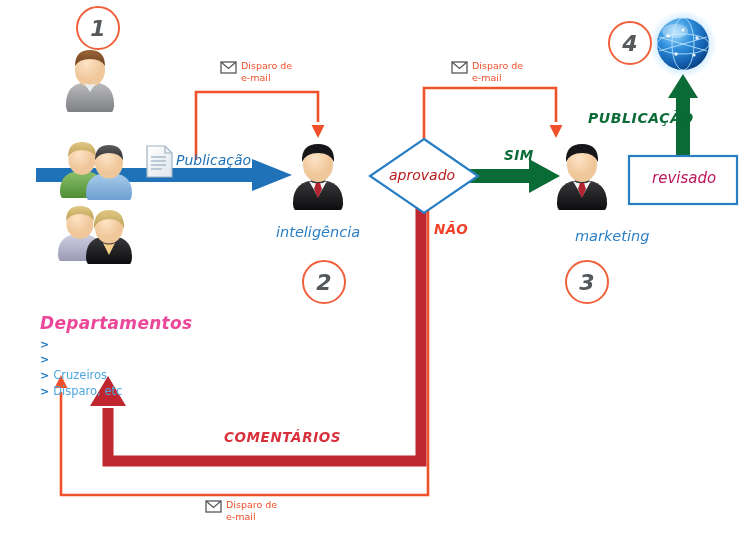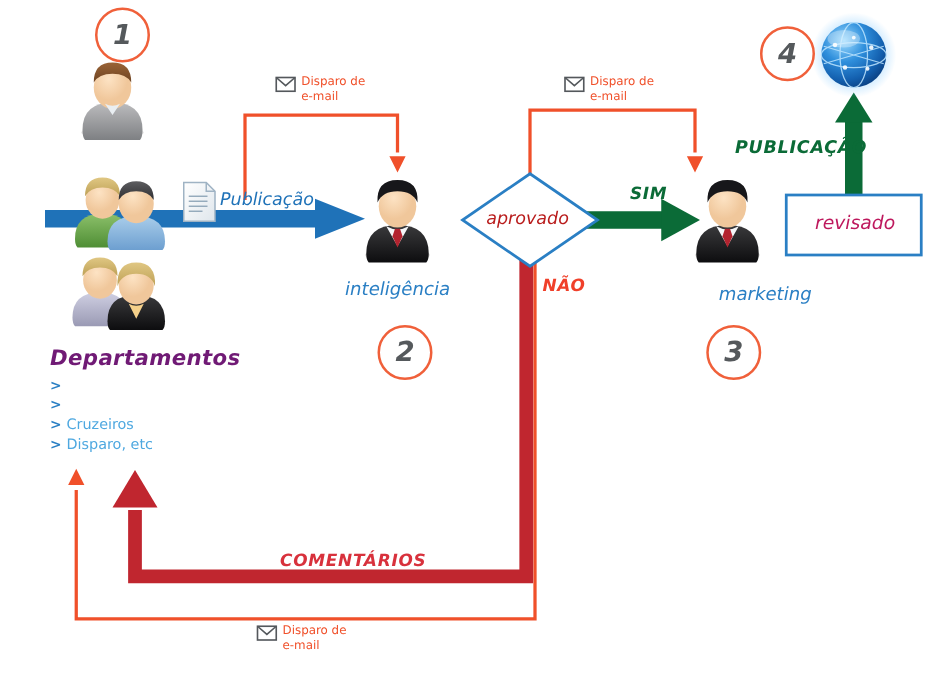--- a/index.html
+++ b/index.html
@@ -3,21 +3,21 @@
 <meta charset="utf-8">
 <style>
   html,body{margin:0;padding:0;background:#ffffff;}
   body{width:748px;height:560px;position:relative;overflow:hidden;
        font-family:"DejaVu Sans","Liberation Sans",sans-serif;}
   #canvas{position:absolute;inset:0;width:748px;height:560px;}
   .layer{position:absolute;left:0;top:0;width:748px;height:560px;}
   .txt{position:absolute;white-space:pre;line-height:1.15;}
 
   
-  .dept-title{font-size:17px;font-weight:bold;font-style:italic;color:#701a75;letter-spacing:.3px;}
+  .dept-title{font-size:17px;font-weight:bold;font-style:italic;color:#ec4899;letter-spacing:.3px;margin-top:36px;}
   .dept-item{font-size:11.5px;color:#4ea8e0;}
   .dept-bullet{color:#2a7fc4;font-weight:bold;font-size:11px;}
 
   .role{font-size:14.5px;font-style:italic;color:#2a7fc4;}
   .diamond-label{font-size:14px;font-style:italic;color:#b91c1c;}
   .box-label{font-size:15px;font-style:italic;color:#be185d;}
 
   .lbl-publicacao{font-size:14px;font-style:italic;color:#1f72b8;}
   .lbl-sim{font-size:13.5px;font-style:italic;font-weight:bold;color:#0b6b37;letter-spacing:.5px;}
   .lbl-nao{font-size:13.5px;font-style:italic;font-weight:bold;color:#f0402a;letter-spacing:.5px;}
@@ -236,21 +236,21 @@
       <span>3</span>
     </div>
   <div class="numcircle" style="left:608px;top:21px;">
       <span>4</span>
     </div>
 
   <div class="txt lbl-publicacao" style="left:176px;top:152px;">Publicação</div>
   <div class="txt lbl-sim" style="left:504px;top:148px;">SIM</div>
   <div class="txt lbl-nao" style="left:434px;top:222px;">NÃO</div>
   <div class="txt lbl-pub-green" style="left:588px;top:110px;">PUBLICAÇÃO</div>
-  <div class="txt lbl-coment" style="left:224px;top:442px;">COMENTÁRIOS</div>
+  <div class="txt lbl-coment" style="left:224px;top:430px;">COMENTÁRIOS</div>
 
   <div class="txt diamond-label" style="left:389px;top:167px;">aprovado</div>
   <div class="txt box-label" style="left:652px;top:170px;">revisado</div>
 
   <div class="txt role" style="left:276px;top:224px;">inteligência</div>
   <div class="txt role" style="left:543px;top:228px;margin-left:32px;">marketing</div>
 
   <div class="mail-wrap" style="left:241px;top:60px;">
     <div class="mail-txt"><span>Disparo de</span><br><span>e-mail</span></div>
   </div>

